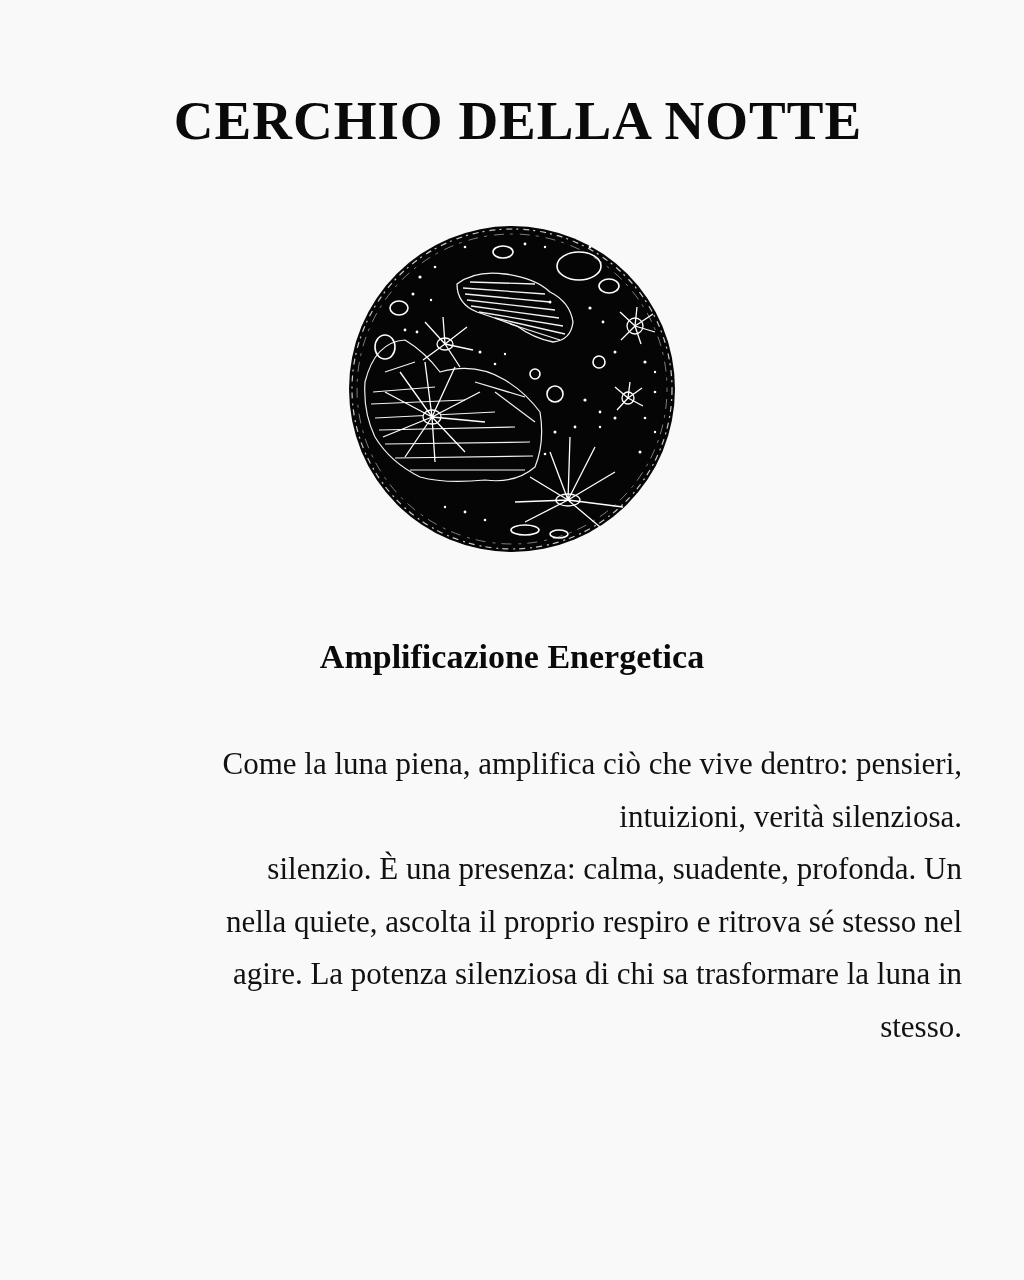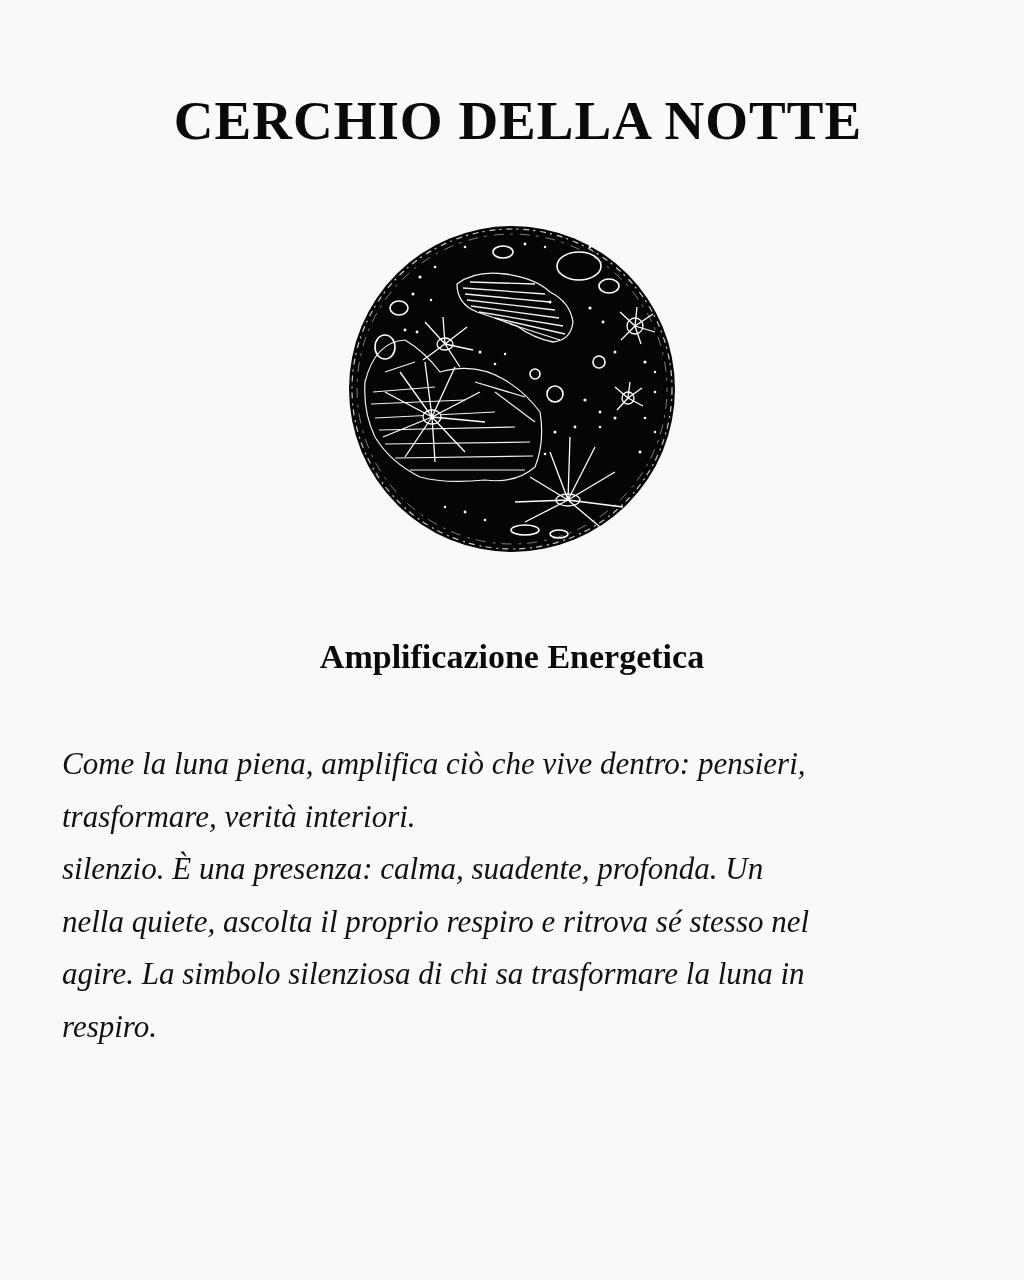--- a/index.html
+++ b/index.html
@@ -50,25 +50,24 @@
       font-weight: bold;
       line-height: 50px;
       margin: 0;
       color: #0a0a0a;
     }
     .body-text {
       position: absolute;
       top: 738px;
       left: 62px;
       width: 900px;
-      text-align: left;
+      text-align: right;
       font-size: 31px;
       line-height: 52.5px;
       color: #111111;
-      font-style: italic;
     }
     .body-text .line {
       display: block;
       white-space: nowrap;
     }
   </style>
 </head>
 <body>
 
 <h1 class="title">CERCHIO DELLA NOTTE</h1>
@@ -172,18 +171,18 @@
         <circle cx="245" cy="25" r="1.4"></circle>
         <circle cx="310" cy="170" r="1.3"></circle>
     </g>
   </svg>
 </div>
 
 <h2 class="subtitle">Amplificazione Energetica</h2>
 
 <div class="body-text">
   <span class="line">Come la luna piena, amplifica ciò che vive dentro: pensieri,</span>
-  <span class="line">trasformare, verità interiori.</span>
+  <span class="line">intuizioni, verità silenziosa.</span>
   <span class="line">silenzio. È una presenza: calma, suadente, profonda. Un</span>
   <span class="line">nella quiete, ascolta il proprio respiro e ritrova sé stesso nel</span>
-  <span class="line">agire. La simbolo silenziosa di chi sa trasformare la luna in</span>
-  <span class="line">respiro.</span>
+  <span class="line">agire. La potenza silenziosa di chi sa trasformare la luna in</span>
+  <span class="line">stesso.</span>
 </div>
 
 </body></html>

